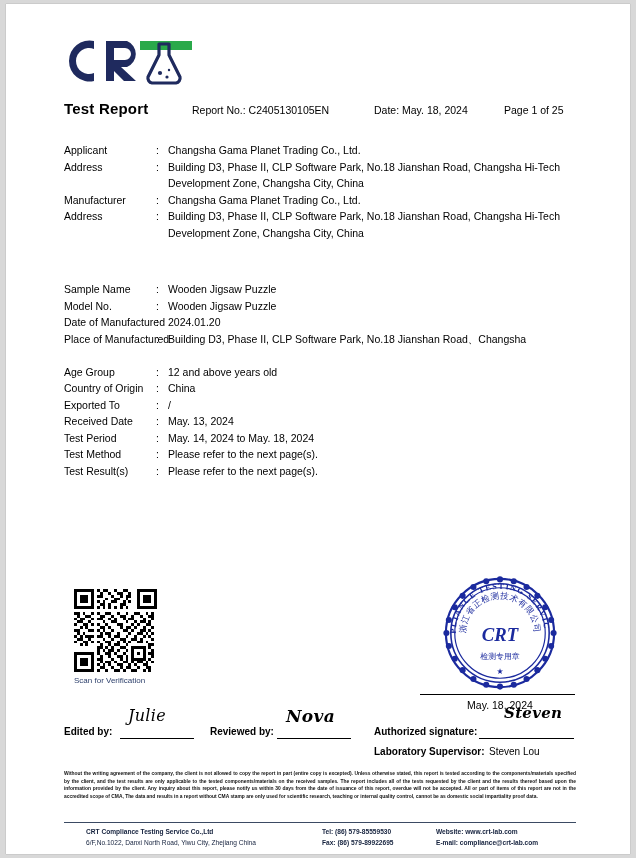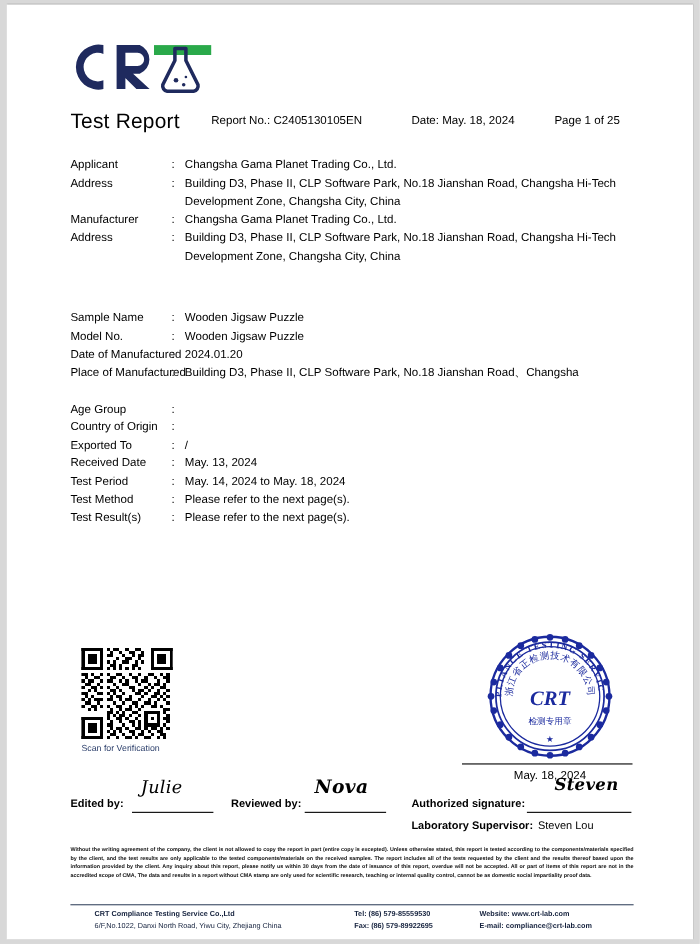--- a/index.html
+++ b/index.html
@@ -43,22 +43,22 @@
     position: absolute;
     left: 58px;
     top: 98px;
     right: 20px;
     height: 20px;
   }
   .report-title {
     position: absolute;
     left: 0;
     top: -2px;
-    font-size: 19px;
-    font-weight: normal;
+    font-size: 15px;
+    font-weight: bold;
     letter-spacing: .2px;
   }
   .hdr-meta {
     position: absolute;
     font-size: 10.5px;
     top: 2px;
     white-space: nowrap;
   }
   .hdr-report-no { left: 128px; }
   .hdr-date      { left: 310px; }
@@ -327,24 +327,26 @@
     <div class="info-row" style="height:33px">
       <span class="info-label">Place of Manufactured</span>
       <span class="info-colon">:</span>
       <span class="info-value">
         <span class="cont">Building D3, Phase II, CLP Software Park, No.18 Jianshan Road、Changsha</span>
       </span>
     </div>
     <div class="info-row" style="height:16.5px">
       <span class="info-label">Age Group</span>
       <span class="info-colon">:</span>
+      <span class="info-value">12 and above years old</span>
     </div>
     <div class="info-row" style="height:16.5px">
       <span class="info-label">Country of Origin</span>
       <span class="info-colon">:</span>
+      <span class="info-value">China</span>
     </div>
     <div class="info-row" style="height:16.5px">
       <span class="info-label">Exported To</span>
       <span class="info-colon">:</span>
       <span class="info-value">/</span>
     </div>
     <div class="info-row" style="height:16.5px">
       <span class="info-label">Received Date</span>
       <span class="info-colon">:</span>
       <span class="info-value">May. 13, 2024</span>

